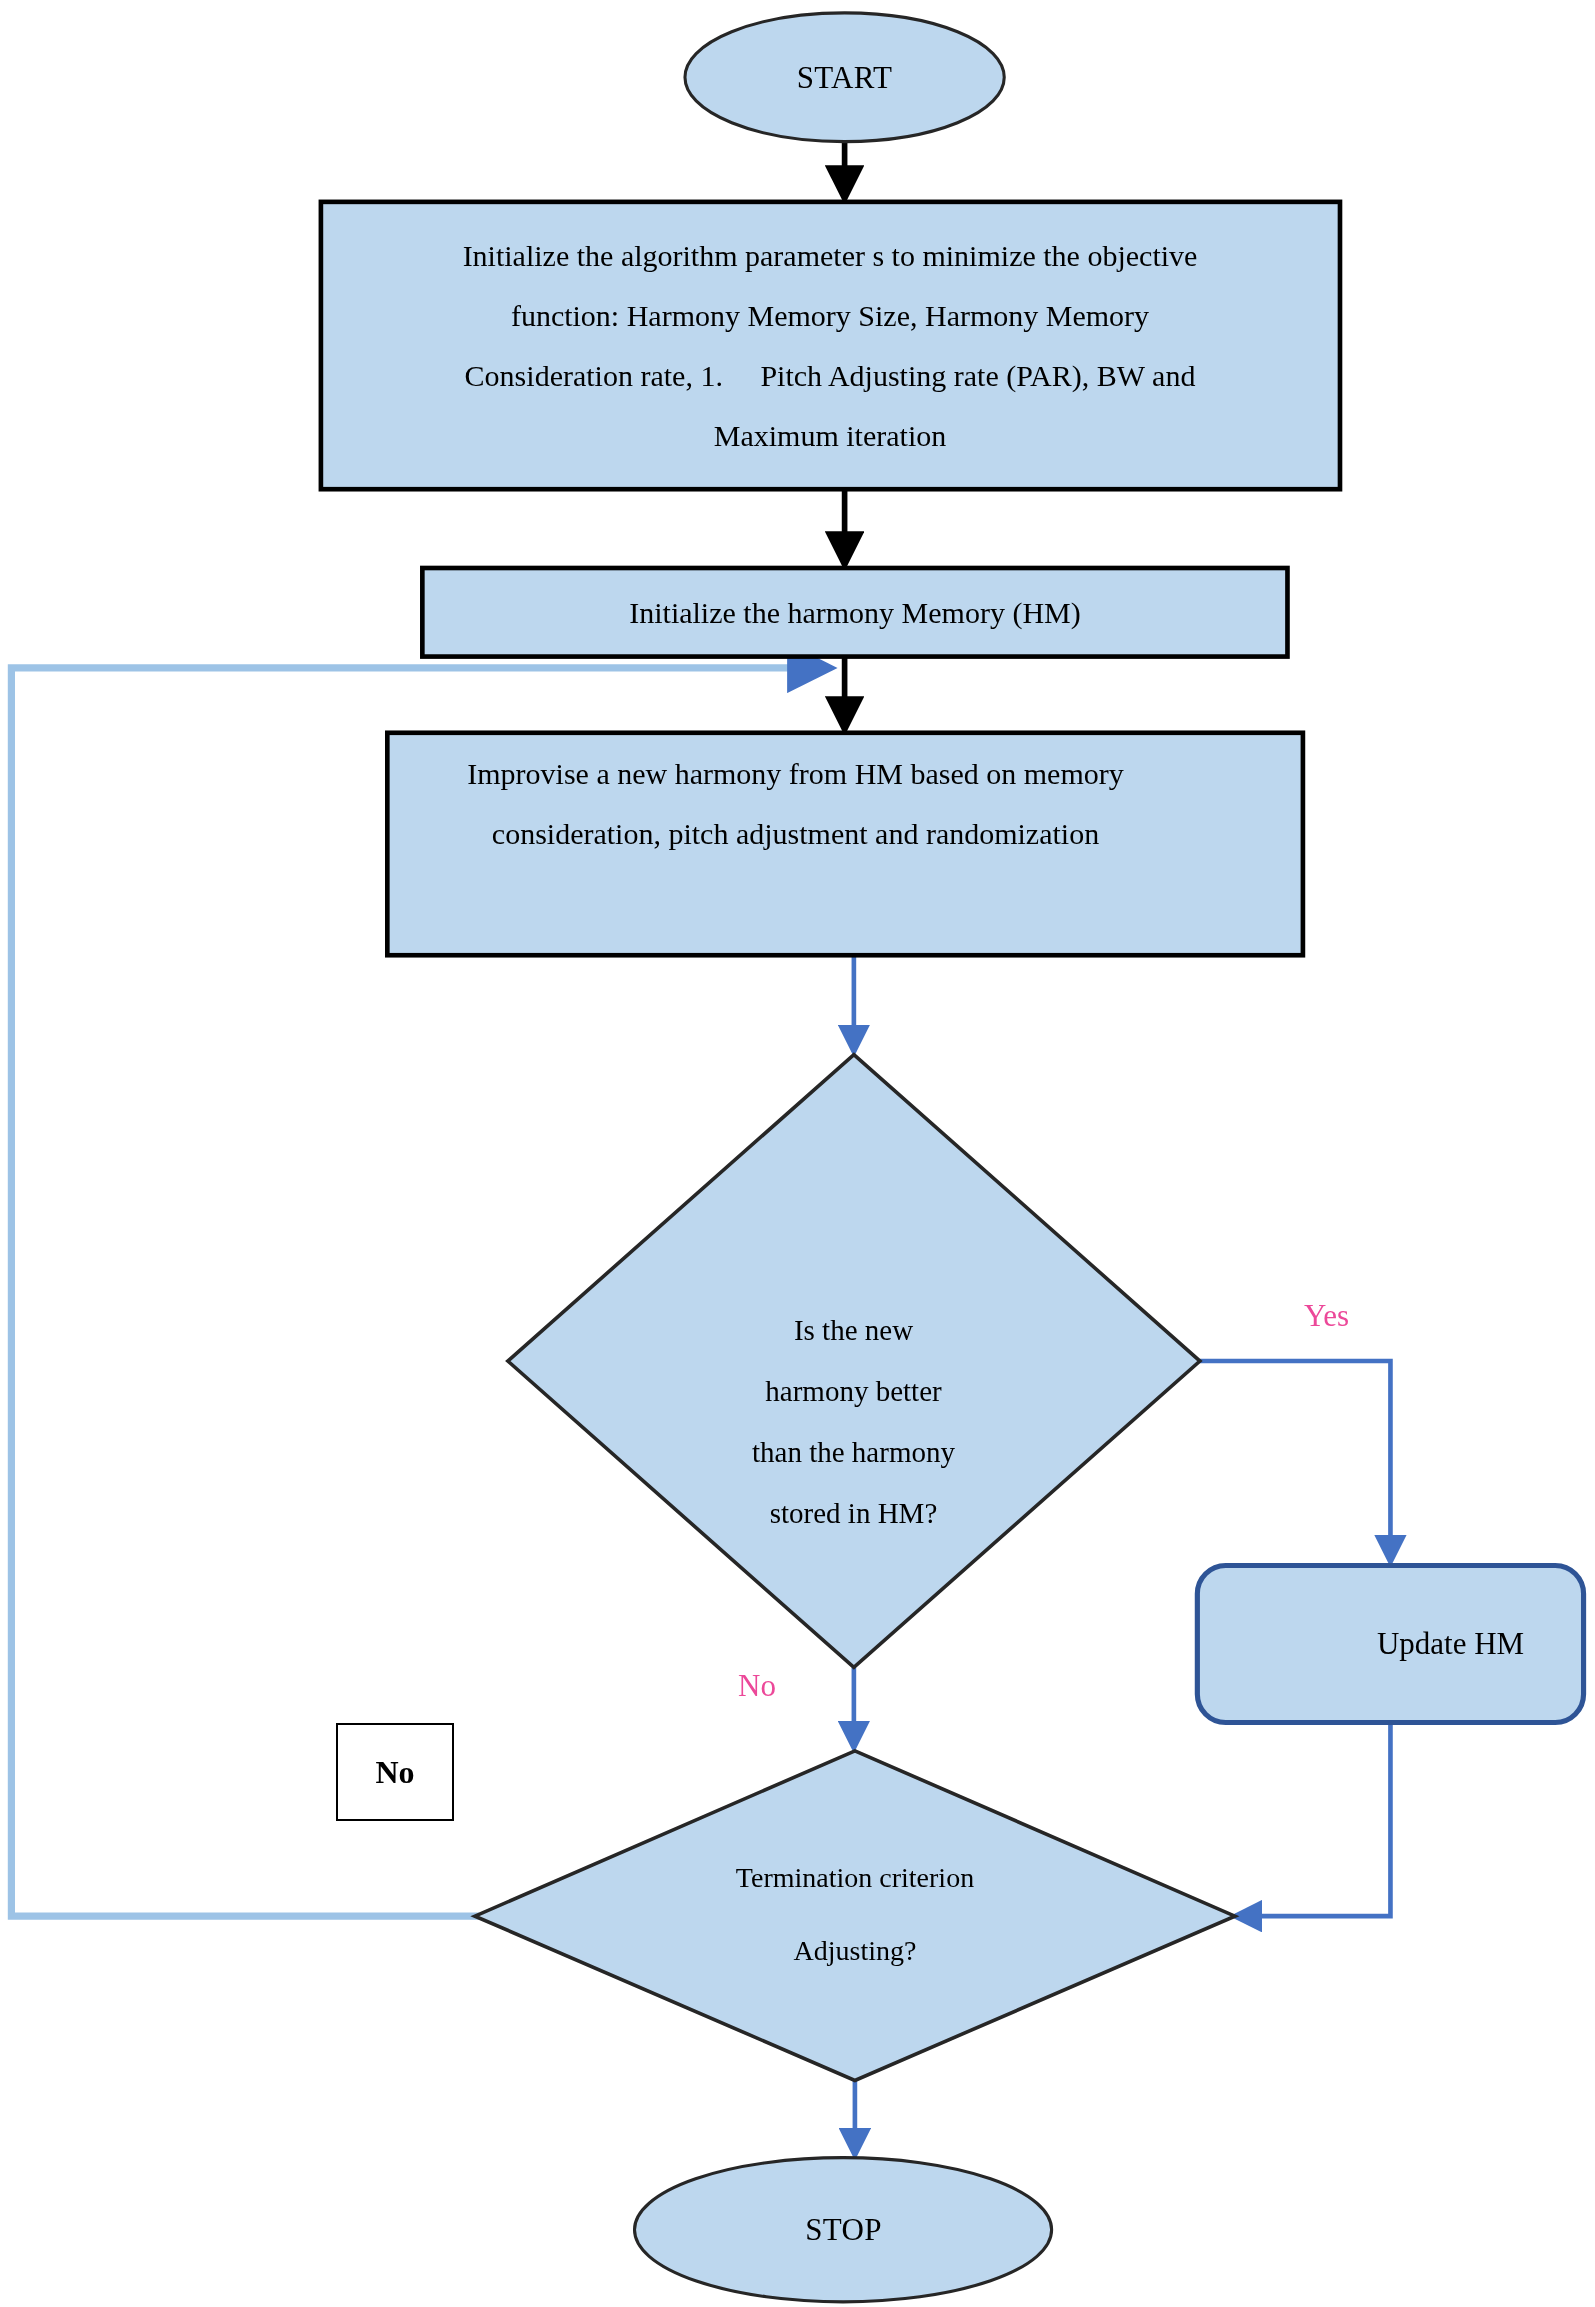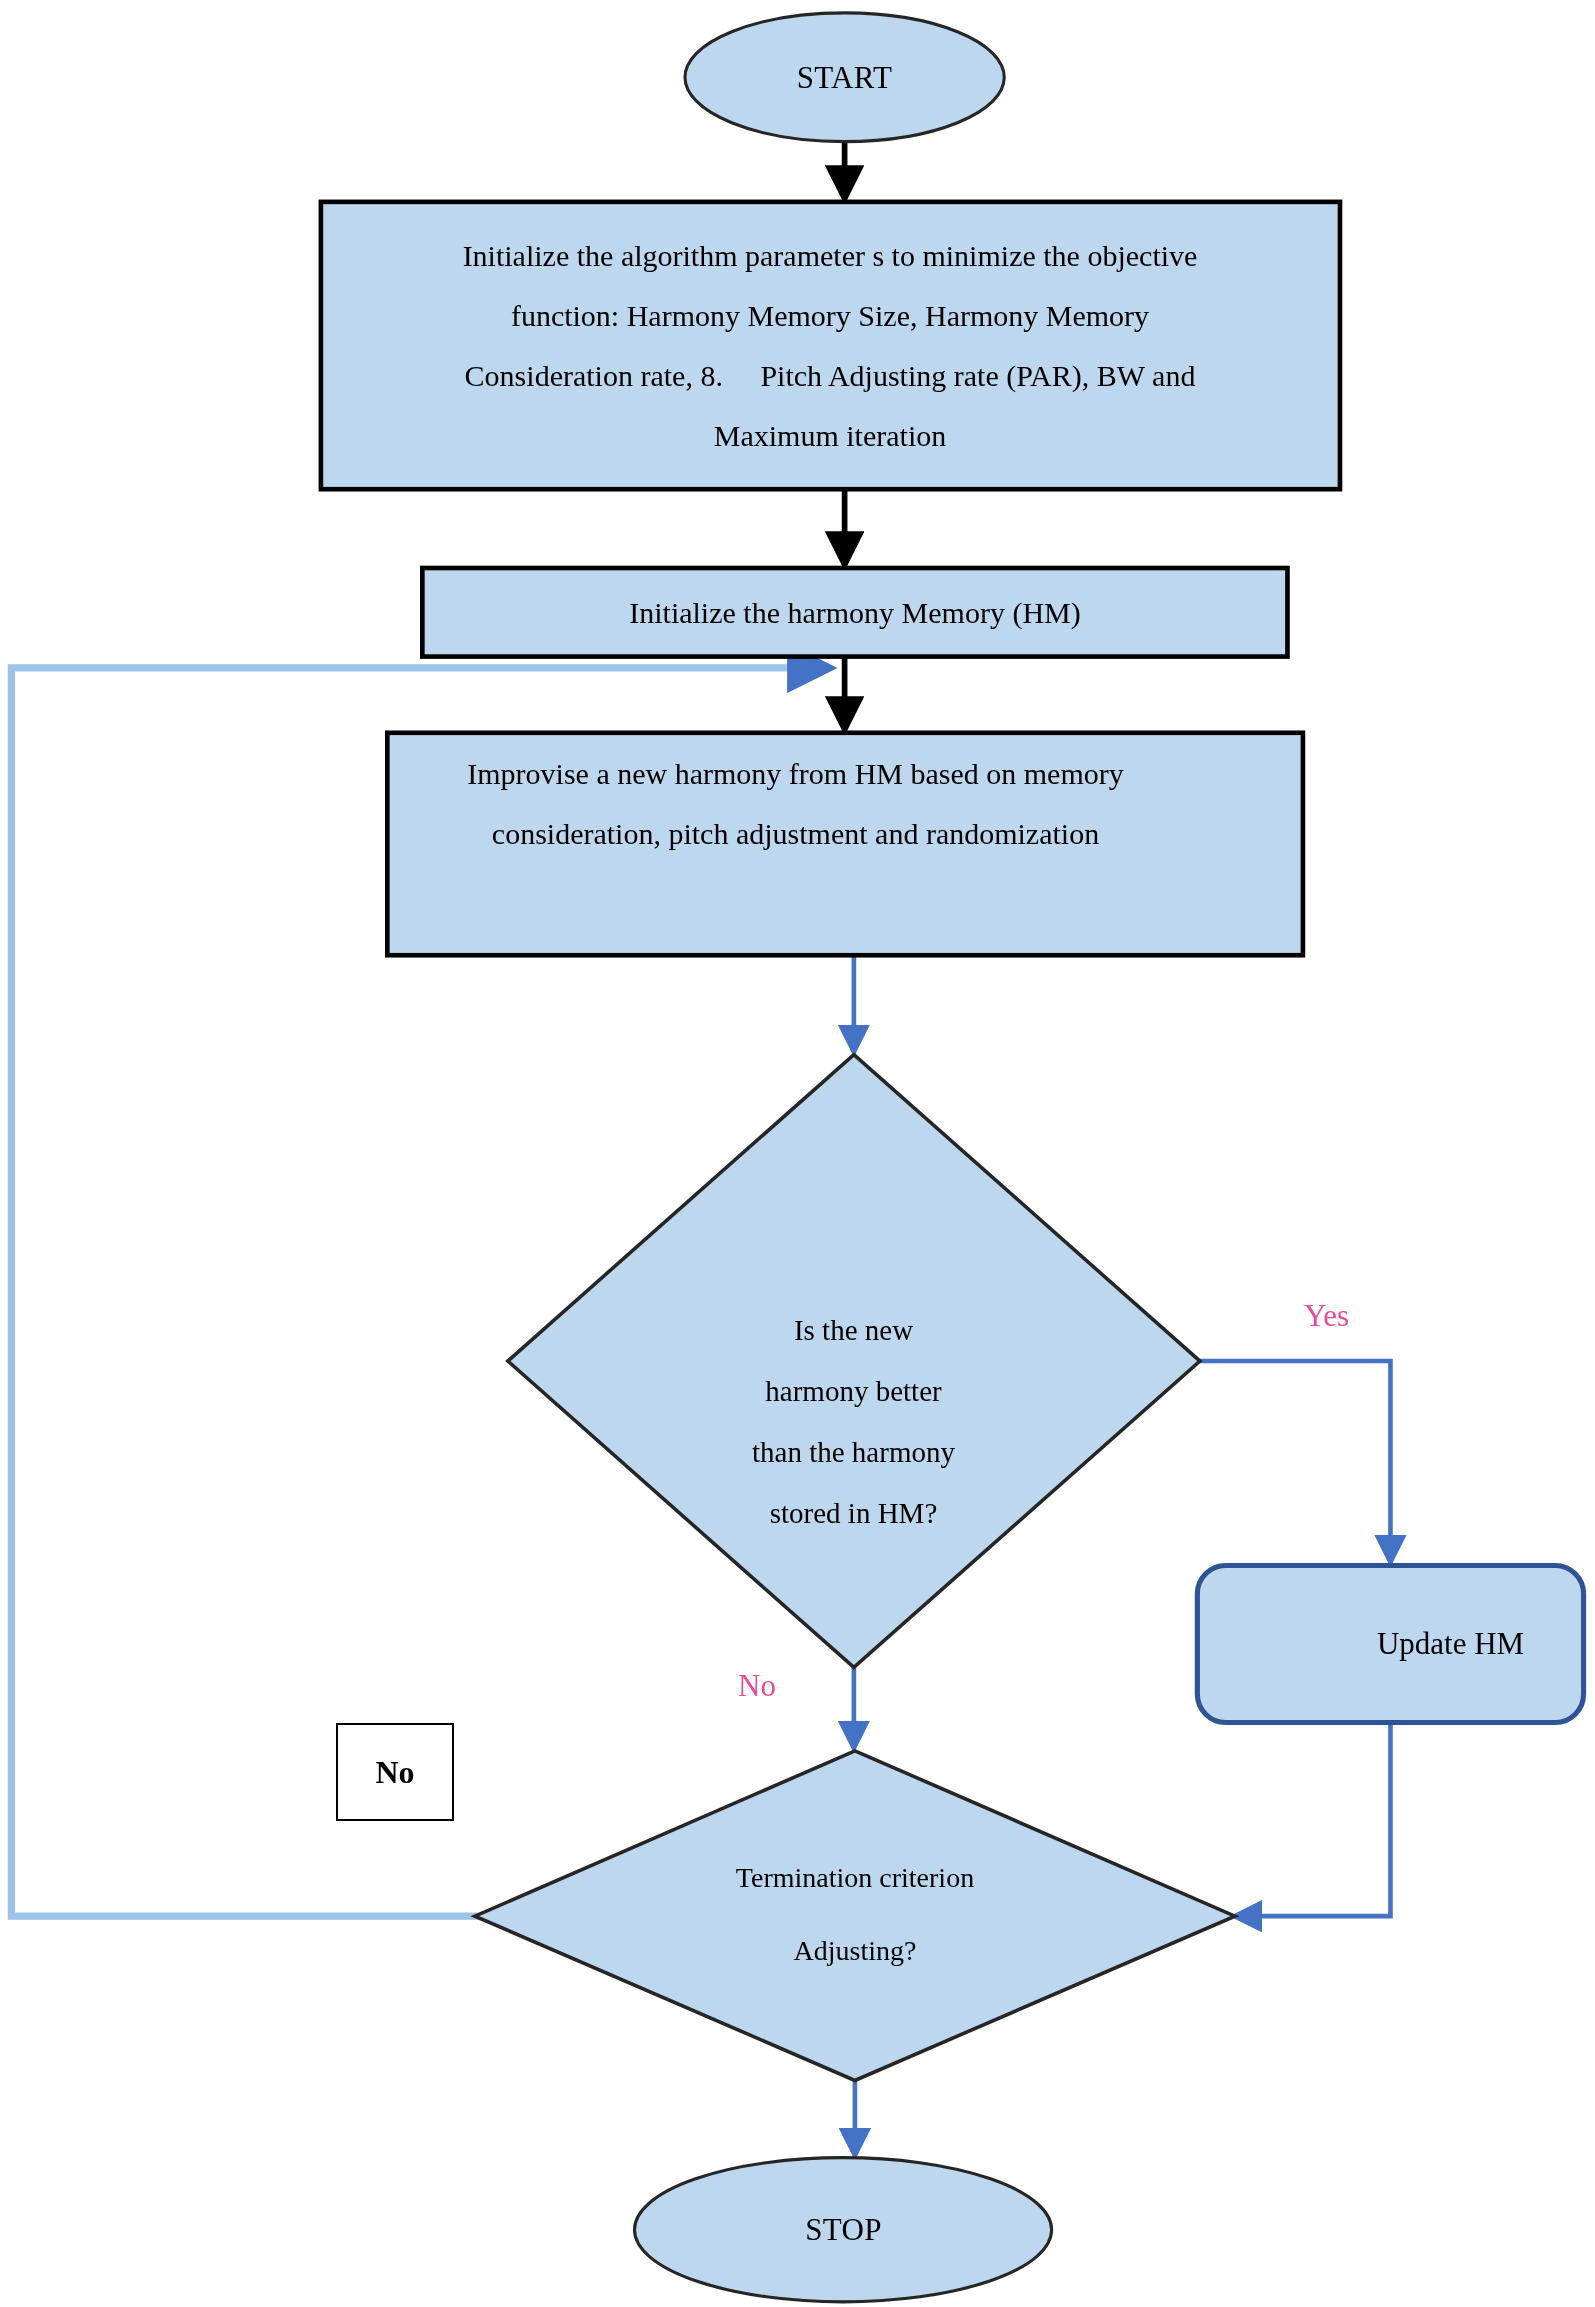--- a/index.html
+++ b/index.html
@@ -168,21 +168,21 @@
     <ellipse cx="1637" cy="4330" rx="405" ry="140" fill="#bdd7ee" stroke="#262626" stroke-width="6"></ellipse>
   </svg>
 
   <div class="node-label terminal-text" style="left:685px; top:44px; width:319px; height:67px;">
     <span class="ln">START</span>
   </div>
 
   <div class="node-label process-text" style="left:323px; top:206px; width:1014px; height:279px;">
     <span class="ln">Initialize the algorithm parameter s to minimize the objective</span>
     <span class="ln">function: Harmony Memory Size, Harmony Memory</span>
-    <span class="ln">Consideration rate, 8.     Pitch Adjusting rate (PAR), BW and</span>
+    <span class="ln">Consideration rate, 1.     Pitch Adjusting rate (PAR), BW and</span>
     <span class="ln">Maximum iteration</span>
   </div>
 
   <div class="node-label process-text-single" style="left:425px; top:571px; width:860px; height:83px;">
     <span class="ln">Initialize the harmony Memory (HM)</span>
   </div>
 
   <div class="node-label process-text" style="left:390px; top:737px; width:811px; height:134px;">
     <span class="ln">Improvise a new harmony from HM based on memory</span>
     <span class="ln">consideration, pitch adjustment and randomization</span>

